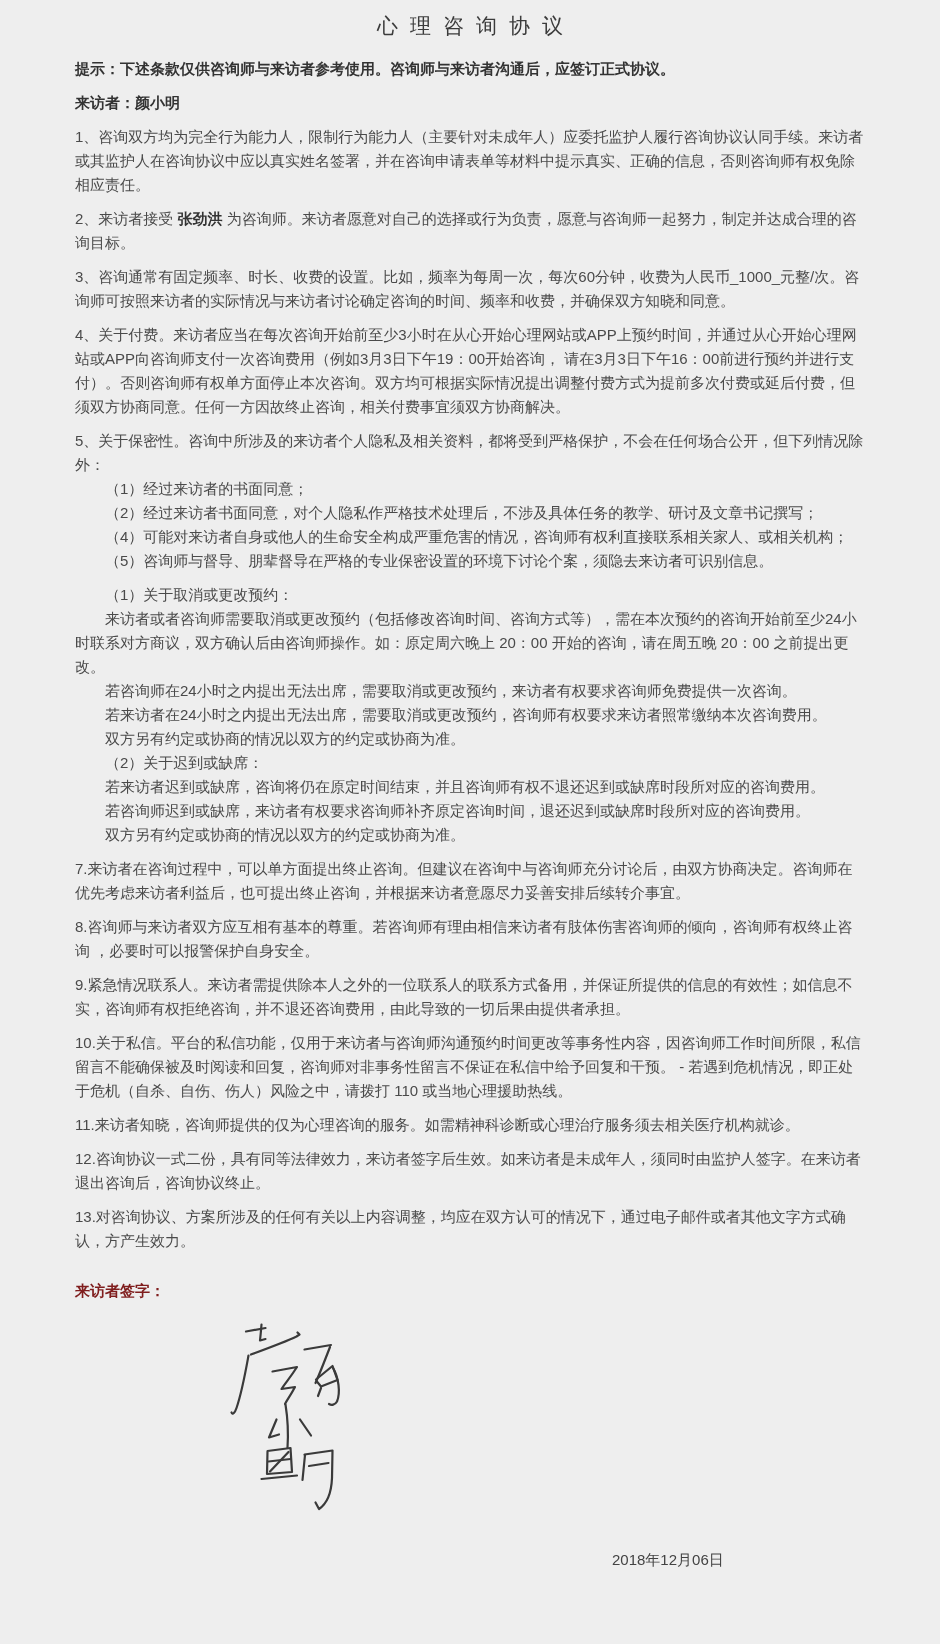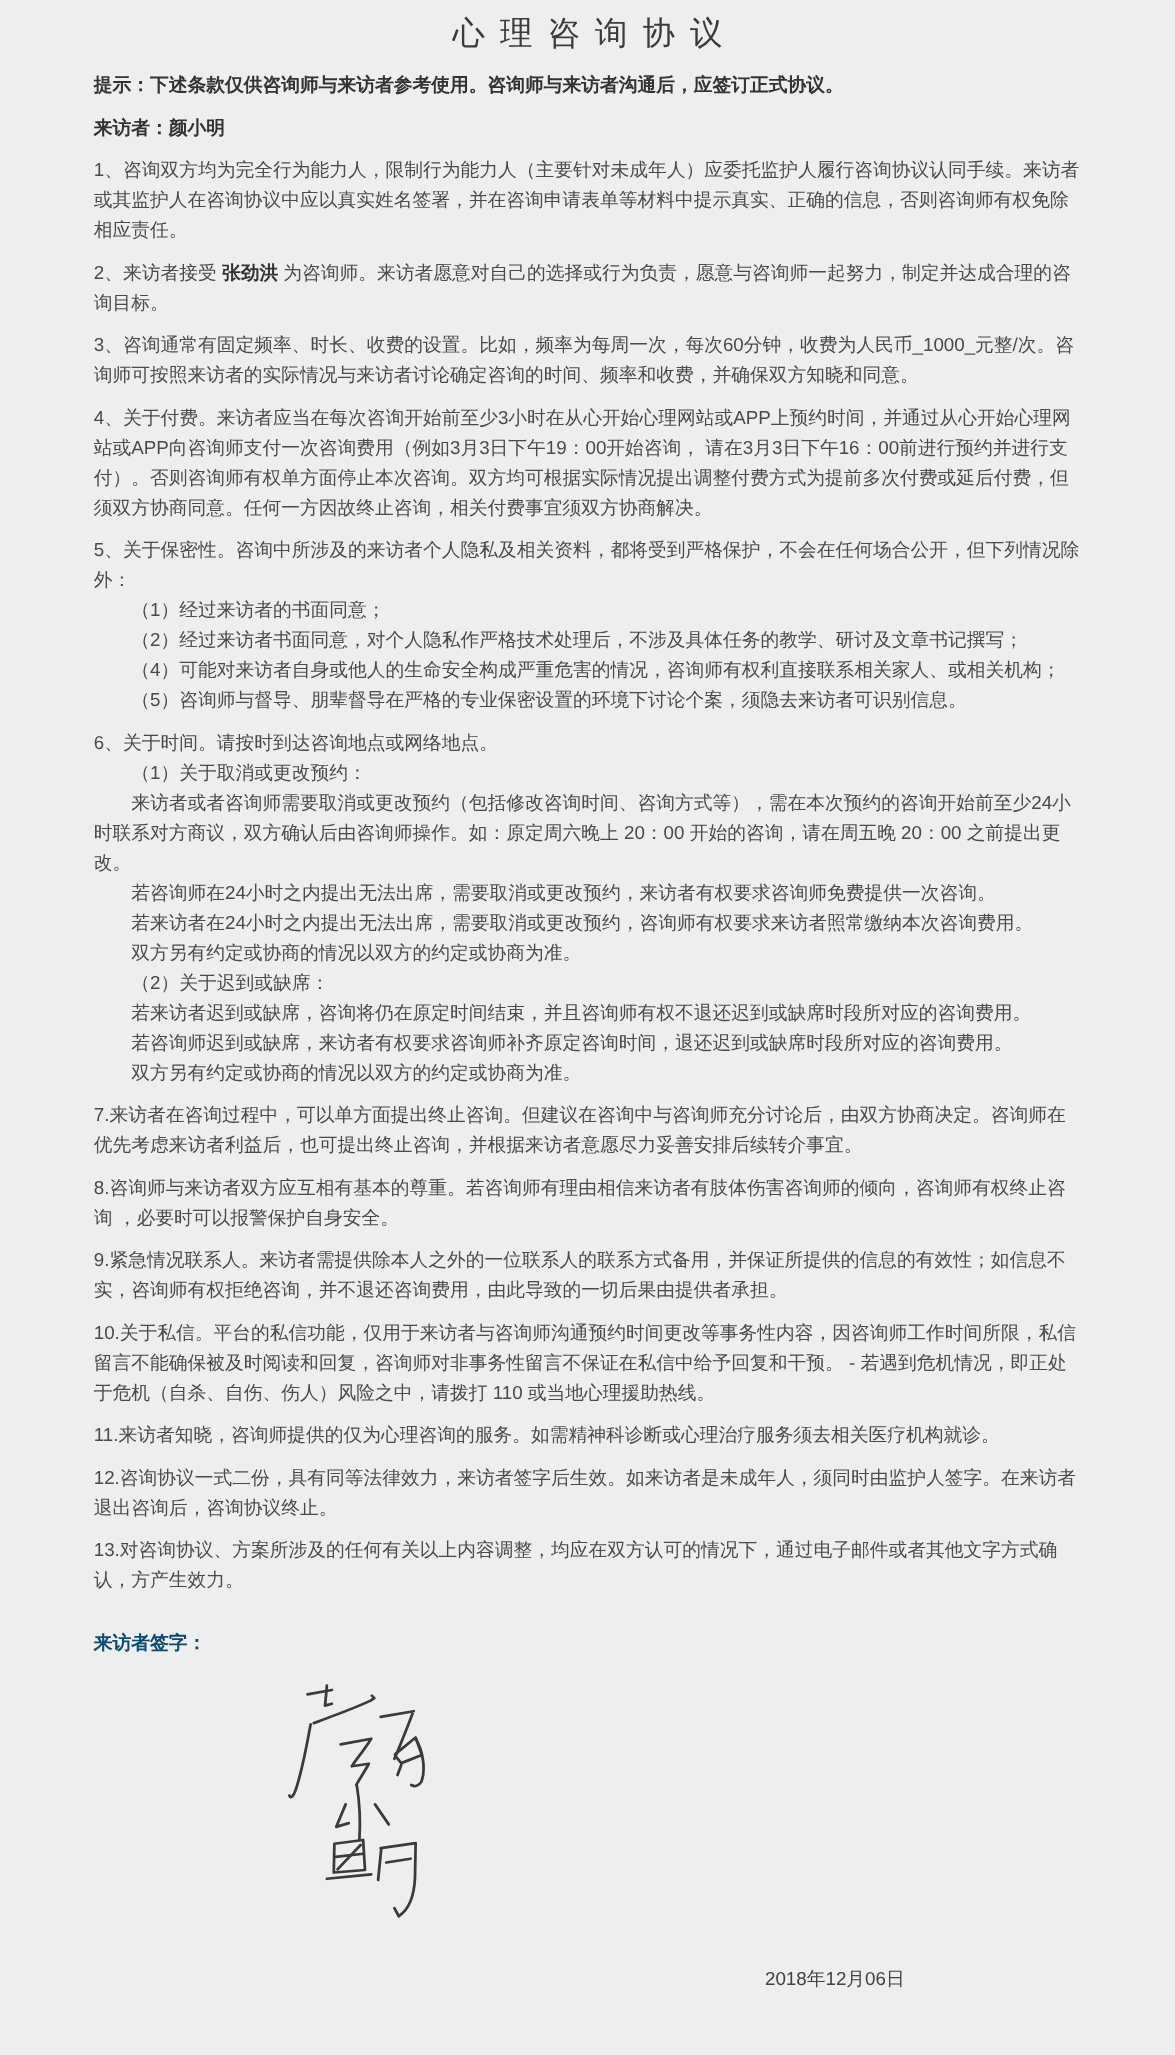--- a/index.html
+++ b/index.html
@@ -11,32 +11,32 @@
     background:#eeeeee;
     padding:8px 75px 0 75px;
     font-family:"Liberation Sans","DejaVu Sans",sans-serif;
     font-size:15px;
     color:#4a4a4a;
     overflow:hidden;
   }
   .title{
     margin:0 0 13px 0;
     text-align:center;
-    font-size:26px;
+    font-size:21px;
     font-weight:400;
     color:#3b3b3b;
     letter-spacing:12px;
     padding-left:12px; 
     line-height:36px;
   }
   .block{margin:0 0 10px 0;}
   .line{line-height:24px;}
   .line.ind{text-indent:2em;}
   .bold, .b-line{font-weight:bold;color:#333333;text-align:center;}
-  .sig-label{margin-top:26px;font-weight:bold;color:#0c4a6e;line-height:24px;}
+  .sig-label{margin-top:26px;font-weight:bold;color:#7f1d1d;line-height:24px;}
   .sig{margin:2px 0 0 140px;height:215px;}
   .sig svg{display:block;}
   .date-line{margin:28px 0 0 537px;line-height:24px;color:#434343;white-space:nowrap;}
 </style>
 </head>
 <body>
 
 <div class="page">
 
   <h1 class="title">心理咨询协议</h1>
@@ -61,21 +61,20 @@
         <div class="line"><span>4、关于付费。来访者应当在每次咨询开始前至少3小时在从心开始心理网站或APP上预约时间，并通过从心开始心理网站或APP向咨询师支付一次咨询费用（例如3月3日下午19：00开始咨询， 请在3月3日下午16：00前进行预约并进行支付）。否则咨询师有权单方面停止本次咨询。双方均可根据实际情况提出调整付费方式为提前多次付费或延后付费，但须双方协商同意。任何一方因故终止咨询，相关付费事宜须双方协商解决。</span></div>
       </div>
       <div class="block">
         <div class="line"><span>5、关于保密性。咨询中所涉及的来访者个人隐私及相关资料，都将受到严格保护，不会在任何场合公开，但下列情况除外：</span></div>
         <div class="line ind"><span>（1）经过来访者的书面同意；</span></div>
         <div class="line ind"><span>（2）经过来访者书面同意，对个人隐私作严格技术处理后，不涉及具体任务的教学、研讨及文章书记撰写；</span></div>
         <div class="line ind"><span>（4）可能对来访者自身或他人的生命安全构成严重危害的情况，咨询师有权利直接联系相关家人、或相关机构；</span></div>
         <div class="line ind"><span>（5）咨询师与督导、朋辈督导在严格的专业保密设置的环境下讨论个案，须隐去来访者可识别信息。</span></div>
       </div>
       <div class="block">
-        <div class="line"><span>6、关于时间。请按时到达咨询地点或网络地点。</span></div>
         <div class="line ind"><span>（1）关于取消或更改预约：</span></div>
         <div class="line ind"><span>来访者或者咨询师需要取消或更改预约（包括修改咨询时间、咨询方式等），需在本次预约的咨询开始前至少24小时联系对方商议，双方确认后由咨询师操作。如：原定周六晚上 20：00 开始的咨询，请在周五晚 20：00 之前提出更改。</span></div>
         <div class="line ind"><span>若咨询师在24小时之内提出无法出席，需要取消或更改预约，来访者有权要求咨询师免费提供一次咨询。</span></div>
         <div class="line ind"><span>若来访者在24小时之内提出无法出席，需要取消或更改预约，咨询师有权要求来访者照常缴纳本次咨询费用。</span></div>
         <div class="line ind"><span>双方另有约定或协商的情况以双方的约定或协商为准。</span></div>
         <div class="line ind"><span>（2）关于迟到或缺席：</span></div>
         <div class="line ind"><span>若来访者迟到或缺席，咨询将仍在原定时间结束，并且咨询师有权不退还迟到或缺席时段所对应的咨询费用。</span></div>
         <div class="line ind"><span>若咨询师迟到或缺席，来访者有权要求咨询师补齐原定咨询时间，退还迟到或缺席时段所对应的咨询费用。</span></div>
         <div class="line ind"><span>双方另有约定或协商的情况以双方的约定或协商为准。</span></div>
       </div>

